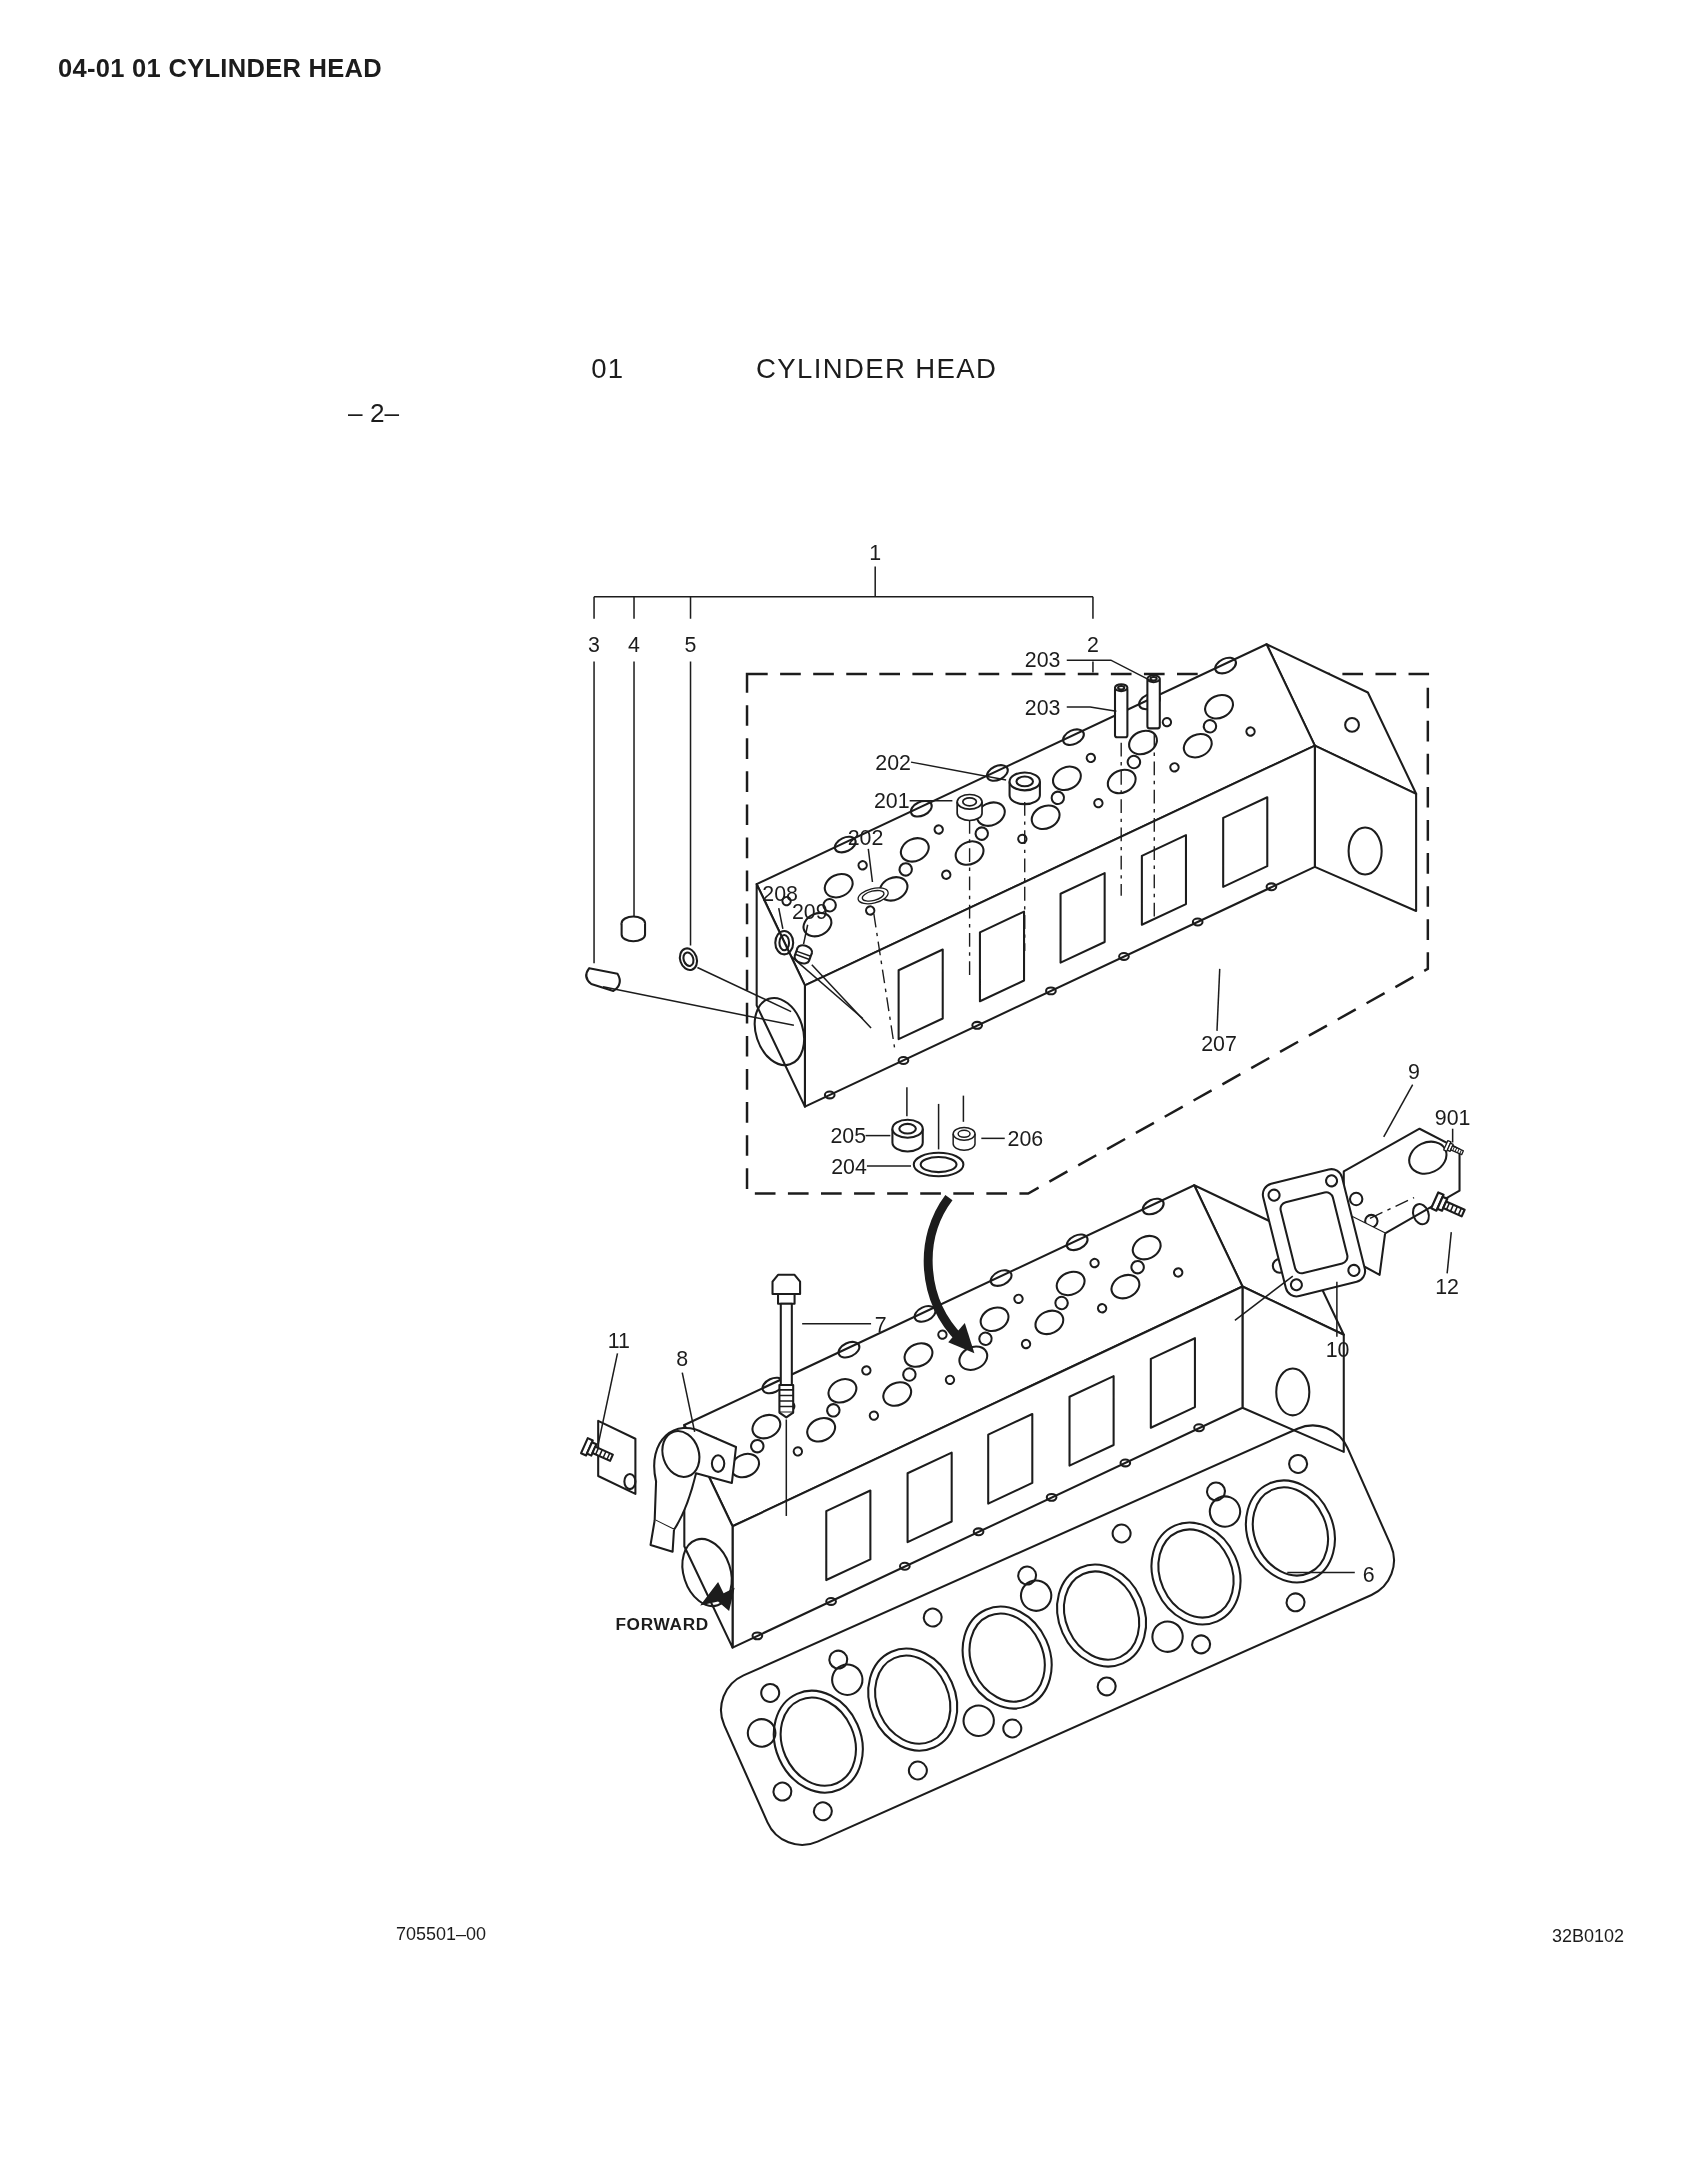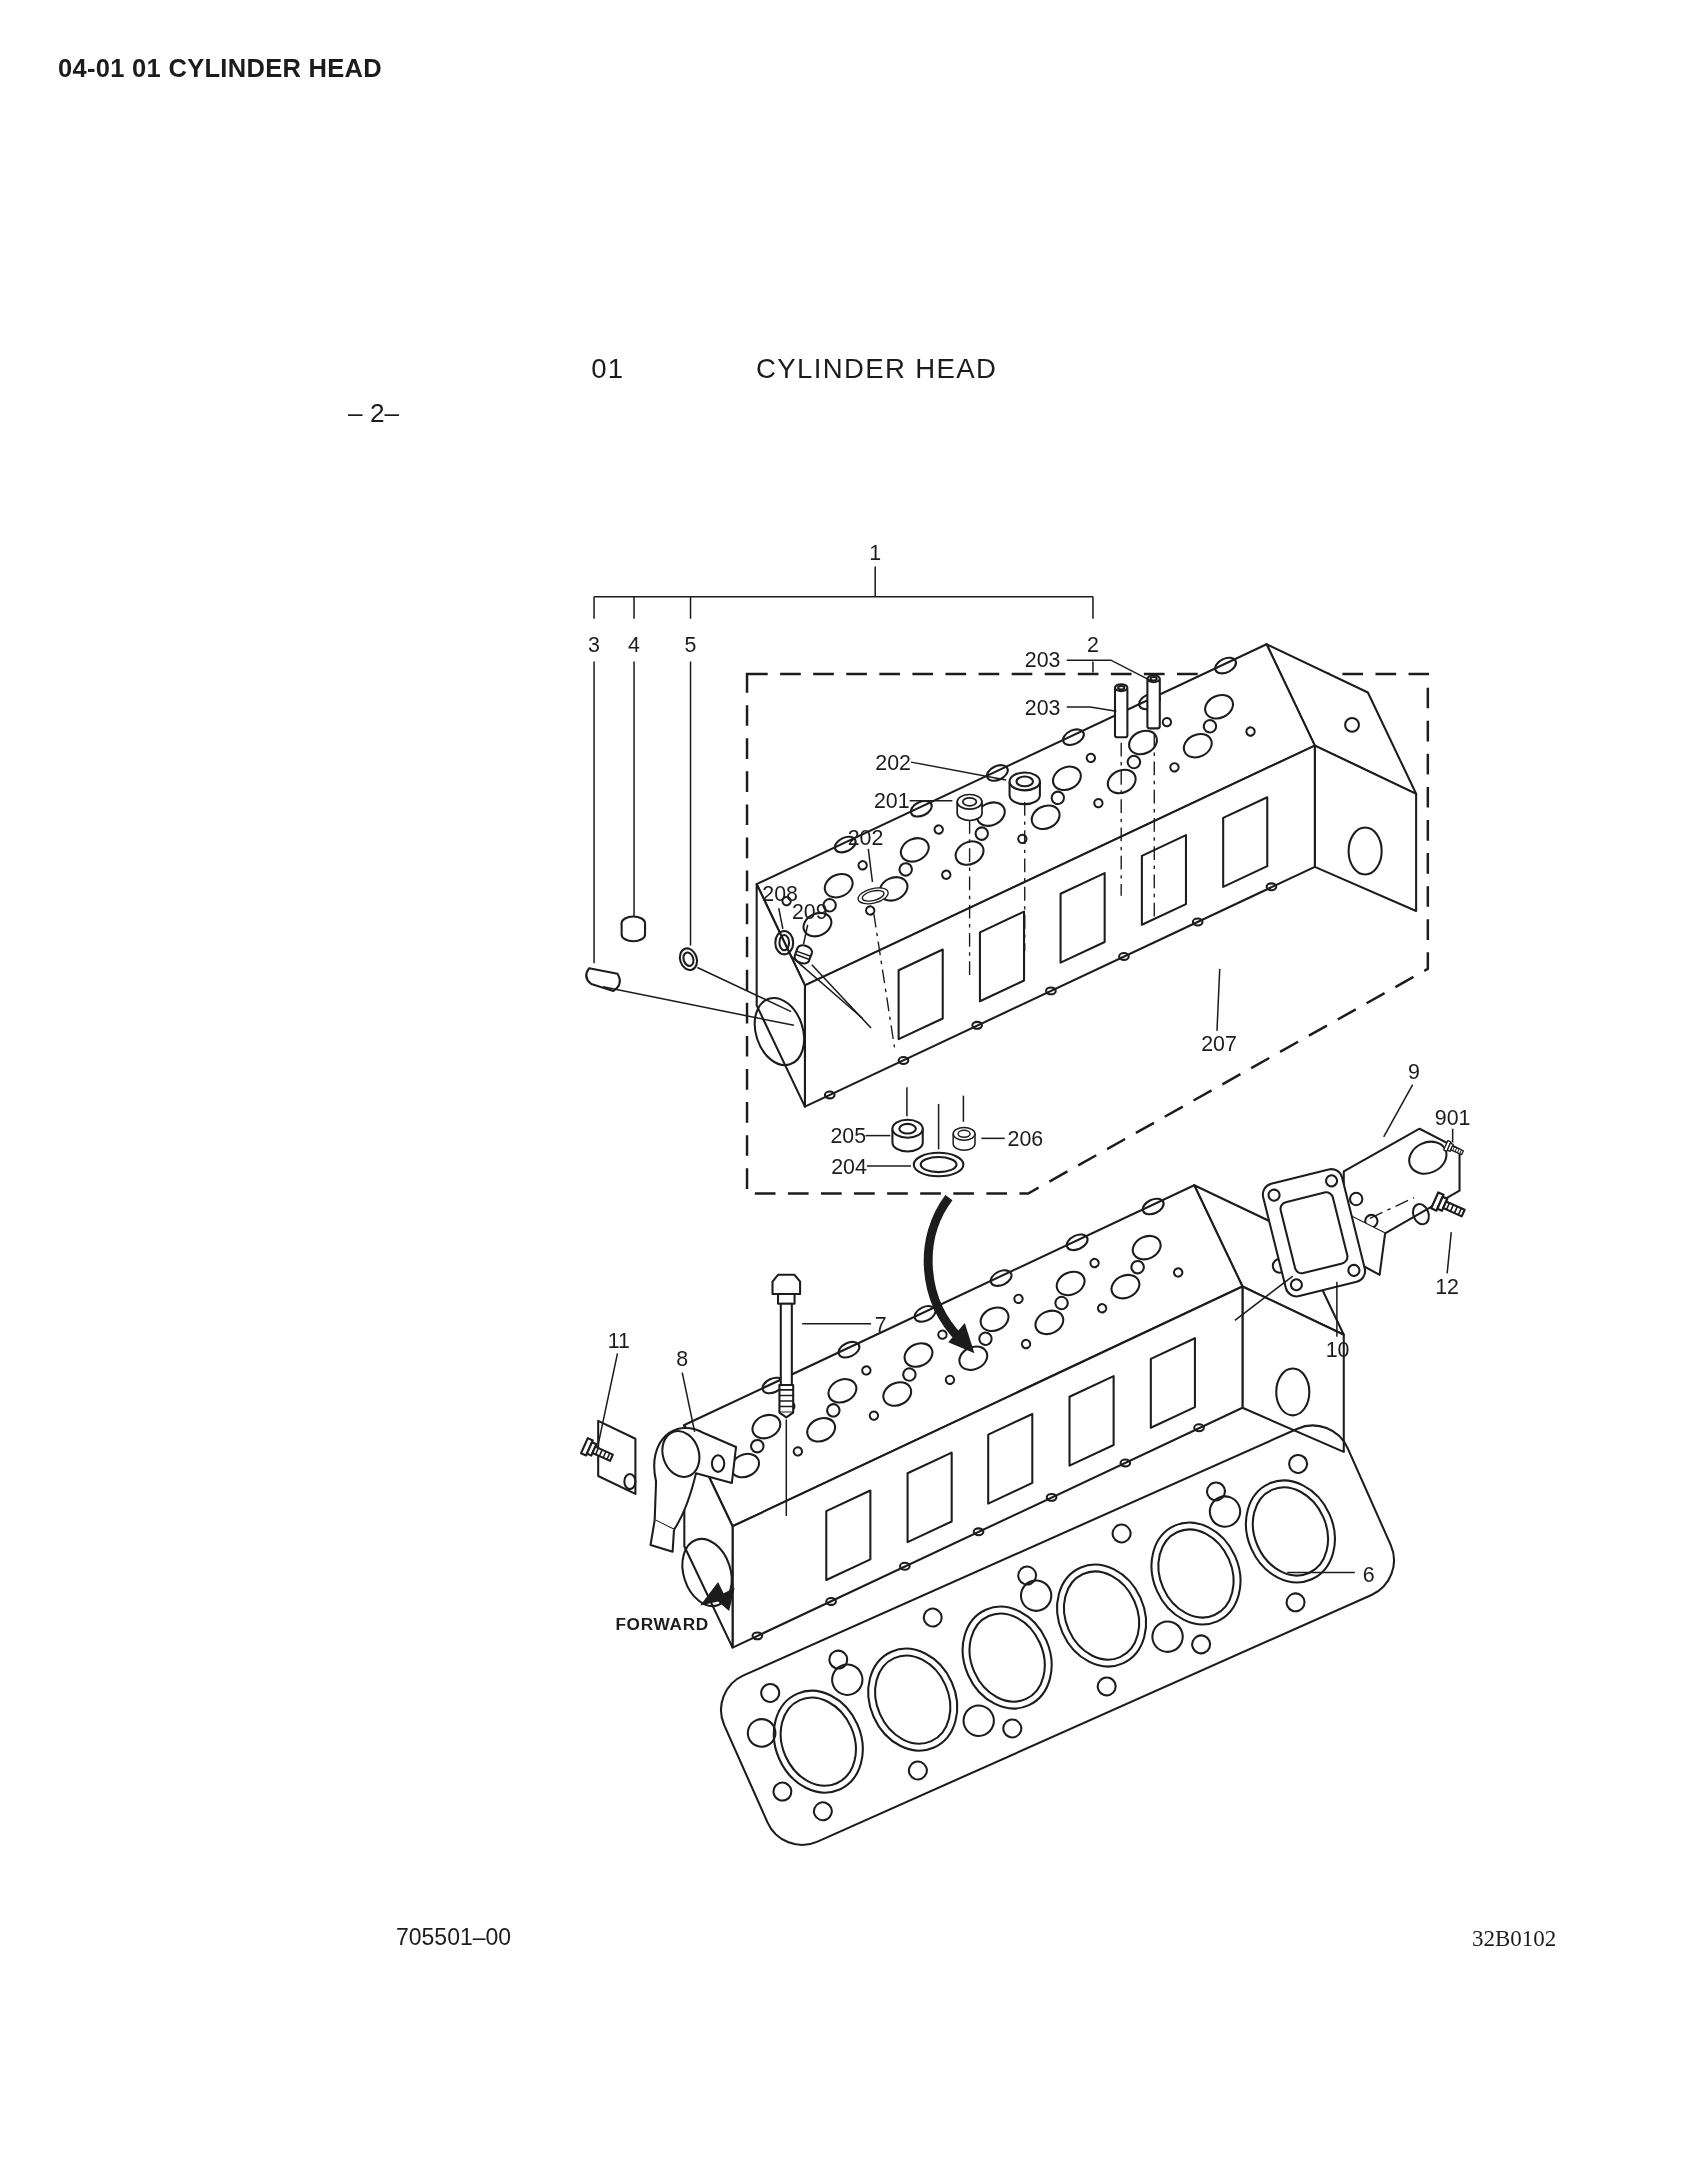--- a/index.html
+++ b/index.html
@@ -1,23 +1,23 @@
 <!DOCTYPE html>
 <html style="font-size:11px"><head>
 <meta charset="utf-8">
 <style>
   html,body{margin:0;padding:0;}
   body{background:#e8e8e8;font-family:"Liberation Sans", sans-serif;}
   .page{position:relative;width:1687px;height:2183px;background:#ffffff;overflow:hidden;color:#1c1c1c;}
   .hdr{position:absolute;left:58px;font-weight:bold;white-space:nowrap;letter-spacing:0.3px;}
   .hdr.title{top:54px;font-size:25.5px;}
   .hdr.crumb{top:114px;font-size:23.4px;}
-  .ftr{position:absolute;font-size:23px;white-space:nowrap;}
+  .ftr{position:absolute;font-size:18px;white-space:nowrap;}
   .ftr.left{left:396px;top:1924px;}
-  .ftr.right{left:1472px;top:1926px;font-family:Liberation Serif, serif;}
+  .ftr.right{left:1552px;top:1926px;}
   svg.diagram{position:absolute;left:0;top:0;width:1687px;height:2183px;}
   svg .ln{stroke:#1c1c1c;fill:none;stroke-width:3;stroke-linejoin:round;stroke-linecap:round;}
   svg .fw{stroke:#1c1c1c;fill:#ffffff;stroke-width:3;stroke-linejoin:round;}
   svg .thin{stroke:#1c1c1c;fill:none;stroke-width:2.2;}
   svg .dash{stroke:#1c1c1c;fill:none;stroke-width:3.6;stroke-dasharray:30 18;}
   svg .dashdot{stroke:#1c1c1c;fill:none;stroke-width:2;stroke-dasharray:20 8 5 8;}
   svg .blk{fill:#1c1c1c;stroke:none;}
   svg text{fill:#1c1c1c;font-family:"Liberation Sans", sans-serif;font-size:31px;}
   svg text.big{font-size:40px;letter-spacing:2px;}
   svg text.mark{font-size:38px;}

